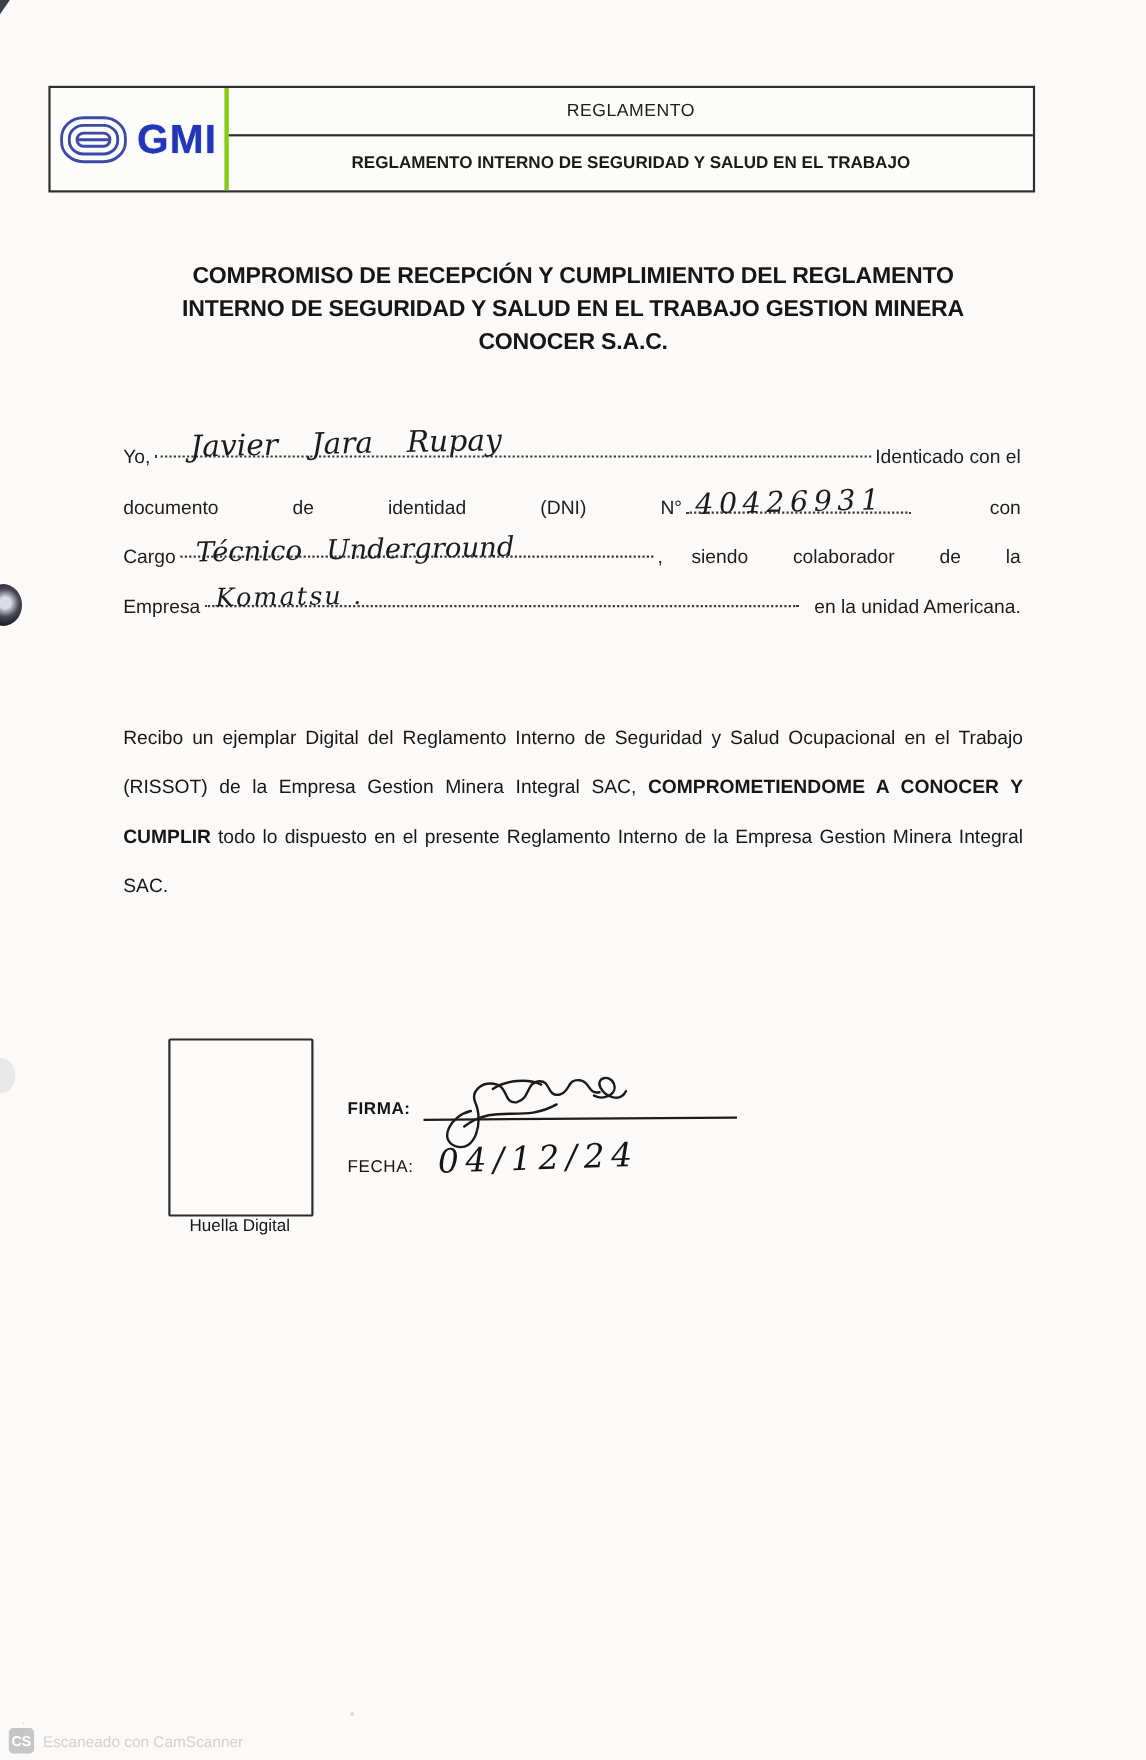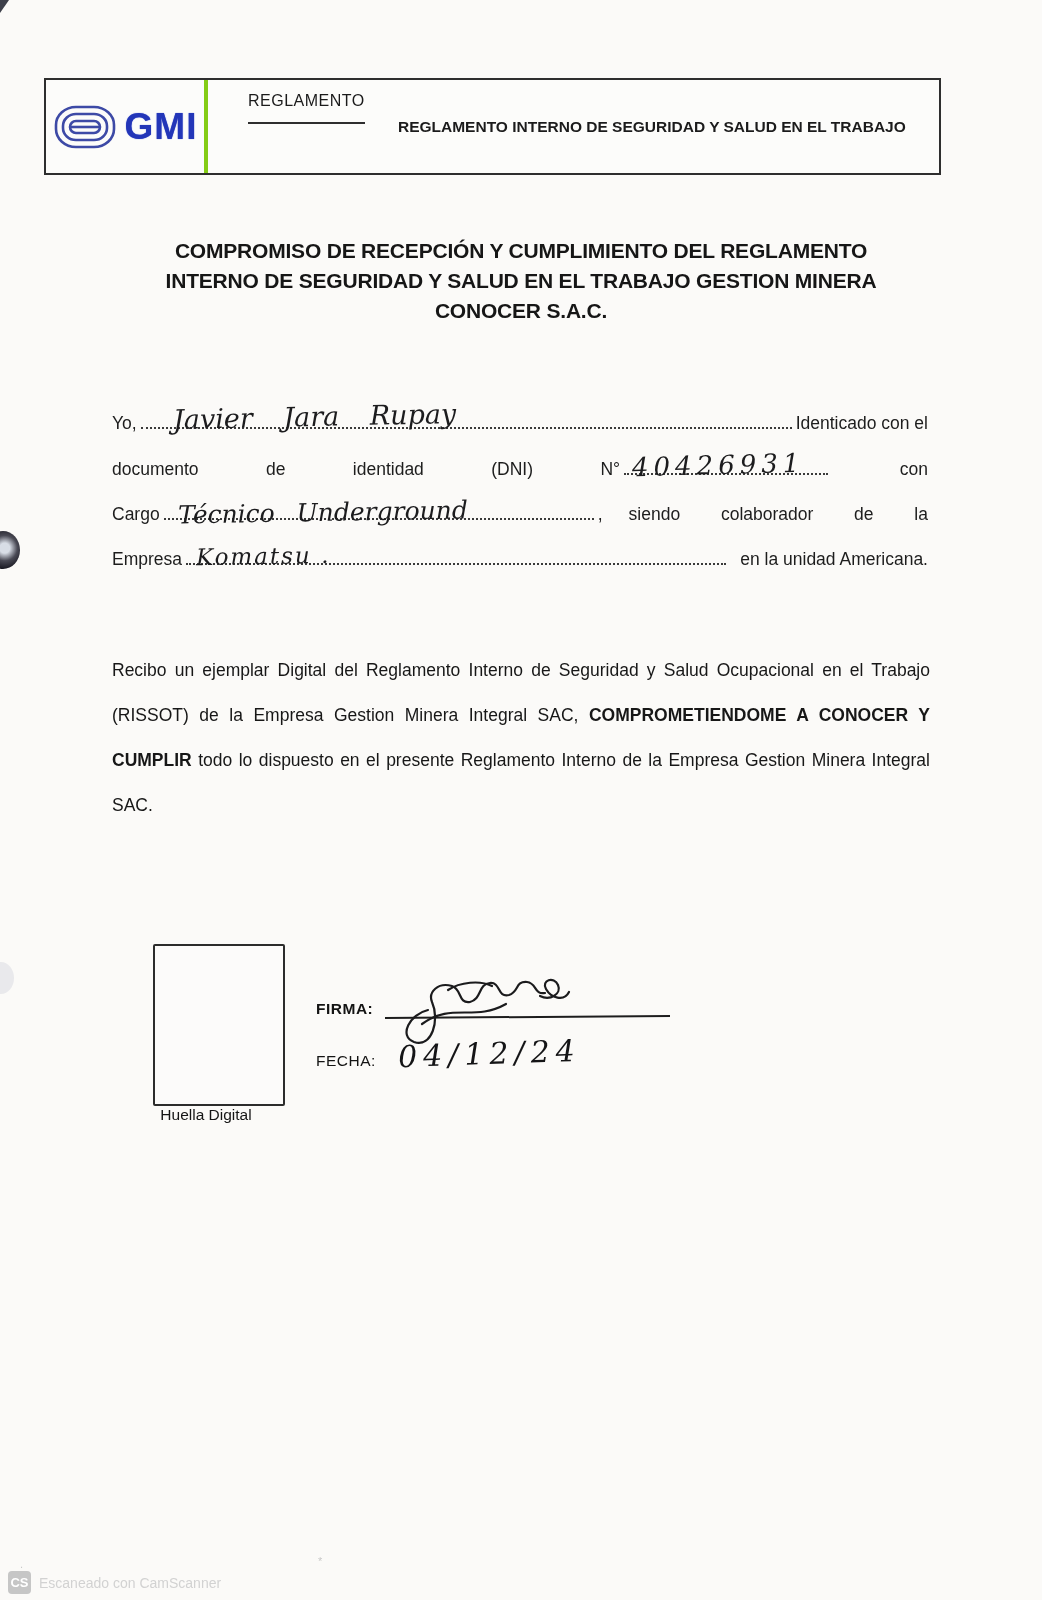--- a/index.html
+++ b/index.html
@@ -6,53 +6,53 @@
   #page{
     position:relative;width:1042px;height:1600px;margin:0 auto;
     background:#fbfaf8;
     font-family:"Liberation Sans",sans-serif;color:#1b1b1b;overflow:hidden;
   }
   
   .hdr{position:absolute;left:44px;top:78px;width:897px;height:97px;
        border:2px solid #2e2e2e;display:flex;box-sizing:border-box;background:rgba(255,255,255,.35);}
   .hdr-logo{width:162px;border-right:4px solid #84cc16;display:flex;align-items:center;justify-content:center;gap:6px;box-sizing:border-box;}
   .logo-txt{font-size:37px;font-weight:bold;color:#2336b8;letter-spacing:1px;text-shadow:0 0 1px #4a5cd0;}
-  .hdr-mid{flex:1;display:flex;flex-direction:row;box-sizing:border-box;padding-left:40px;}
+  .hdr-mid{flex:1;display:flex;flex-direction:column;box-sizing:border-box;}
   .hdr-mid-top{height:44px;border-bottom:2px solid #2e2e2e;display:flex;align-items:center;justify-content:center;
        font-size:16px;letter-spacing:.5px;box-sizing:border-box;}
   .hdr-mid-bot{flex:1;display:flex;align-items:center;justify-content:center;text-align:center;
        font-weight:bold;font-size:15.5px;line-height:21px;padding:2px 26px;box-sizing:border-box;}
   .hdr-right{width:180px;border-left:2px solid #2e2e2e;display:flex;flex-direction:column;box-sizing:border-box;}
   .hdr-right .cell{padding:3px 8px;font-size:14.5px;display:flex;align-items:center;box-sizing:border-box;}
   .cell.c1{height:26px;border-bottom:2px solid #2e2e2e;}
   .cell.c2{height:23px;border-bottom:2px solid #2e2e2e;}
   .cell.c3{flex:1;}
   
   .title{position:absolute;left:70px;right:70px;top:236px;text-align:center;
          font-weight:bold;font-size:21px;line-height:30px;letter-spacing:-.2px;color:#161616;}
   
-  .fline{position:absolute;left:112px;width:816px;display:flex;align-items:flex-end;font-size:17.5px;color:#1d1d1d;}
+  .fline{position:absolute;left:112px;width:816px;display:flex;align-items:center;font-size:17.5px;color:#1d1d1d;}
   .fline .lbl{white-space:nowrap;line-height:1.05;}
   .dotwrap{position:relative;flex:1;display:flex;align-items:flex-end;min-width:0;}
   .dots{flex:1;height:2px;border-bottom:2.5px dotted #3a3a3a;margin:0 4px 3px 4px;}
   .hw{position:absolute;white-space:nowrap;font-family:"DejaVu Serif",serif;font-style:italic;color:#1c1c1e;}
   .hw-name{left:36px;bottom:0px;font-size:27px;word-spacing:22px;transform:rotate(-1.2deg);}
   .hw-dni{left:32px;bottom:-2px;font-size:26px;letter-spacing:5px;transform:rotate(-1.5deg);}
   .hw-cargo{left:18px;bottom:-4px;font-size:25px;word-spacing:14px;transform:rotate(-1deg);}
   .hw-emp{left:14px;bottom:-1px;font-size:23px;letter-spacing:2px;transform:rotate(-1deg);}
   .just{display:flex;justify-content:space-between;flex:1;align-items:flex-end;}
   .gapL{margin-left:26px;}
   
   .para{position:absolute;left:112px;width:818px;top:630px;font-size:17.5px;line-height:45px;
         text-align:justify;color:#171717;}
   .para .b{font-weight:bold;}
   
   .huella-box{position:absolute;left:153px;top:944px;width:128px;height:158px;
         border:2.5px solid #2c2c2c;border-radius:2px;background:rgba(255,255,255,.3);}
-  .huella-lbl{position:absolute;left:131px;top:1106px;width:150px;text-align:center;font-size:15.5px;color:#151515;}
+  .huella-lbl{position:absolute;left:143px;top:1106px;width:150px;text-align:center;font-size:15.5px;color:#151515;}
   .sig-lbl{position:absolute;font-size:15.5px;letter-spacing:.5px;color:#141414;}
   .firma-lbl{left:316px;top:1000px;font-weight:bold;}
   .fecha-lbl{left:316px;top:1052px;}
   .sig-line{position:absolute;left:385px;top:1016px;width:285px;height:0;border-top:2px solid #1d1d1d;transform:rotate(-.4deg);}
   .sig-svg{position:absolute;left:388px;top:972px;}
   .hw-date{position:absolute;left:398px;top:1036px;font-family:"DejaVu Serif",serif;font-style:italic;
         font-size:30px;letter-spacing:6px;color:#141416;transform:rotate(-2deg);}
   
   .blob1{position:absolute;left:-14px;top:531px;width:34px;height:38px;border-radius:50%;
         background:radial-gradient(circle at 55% 45%, #d8dde6 0 18%, #4a4a55 45%, #171720 75%);}

